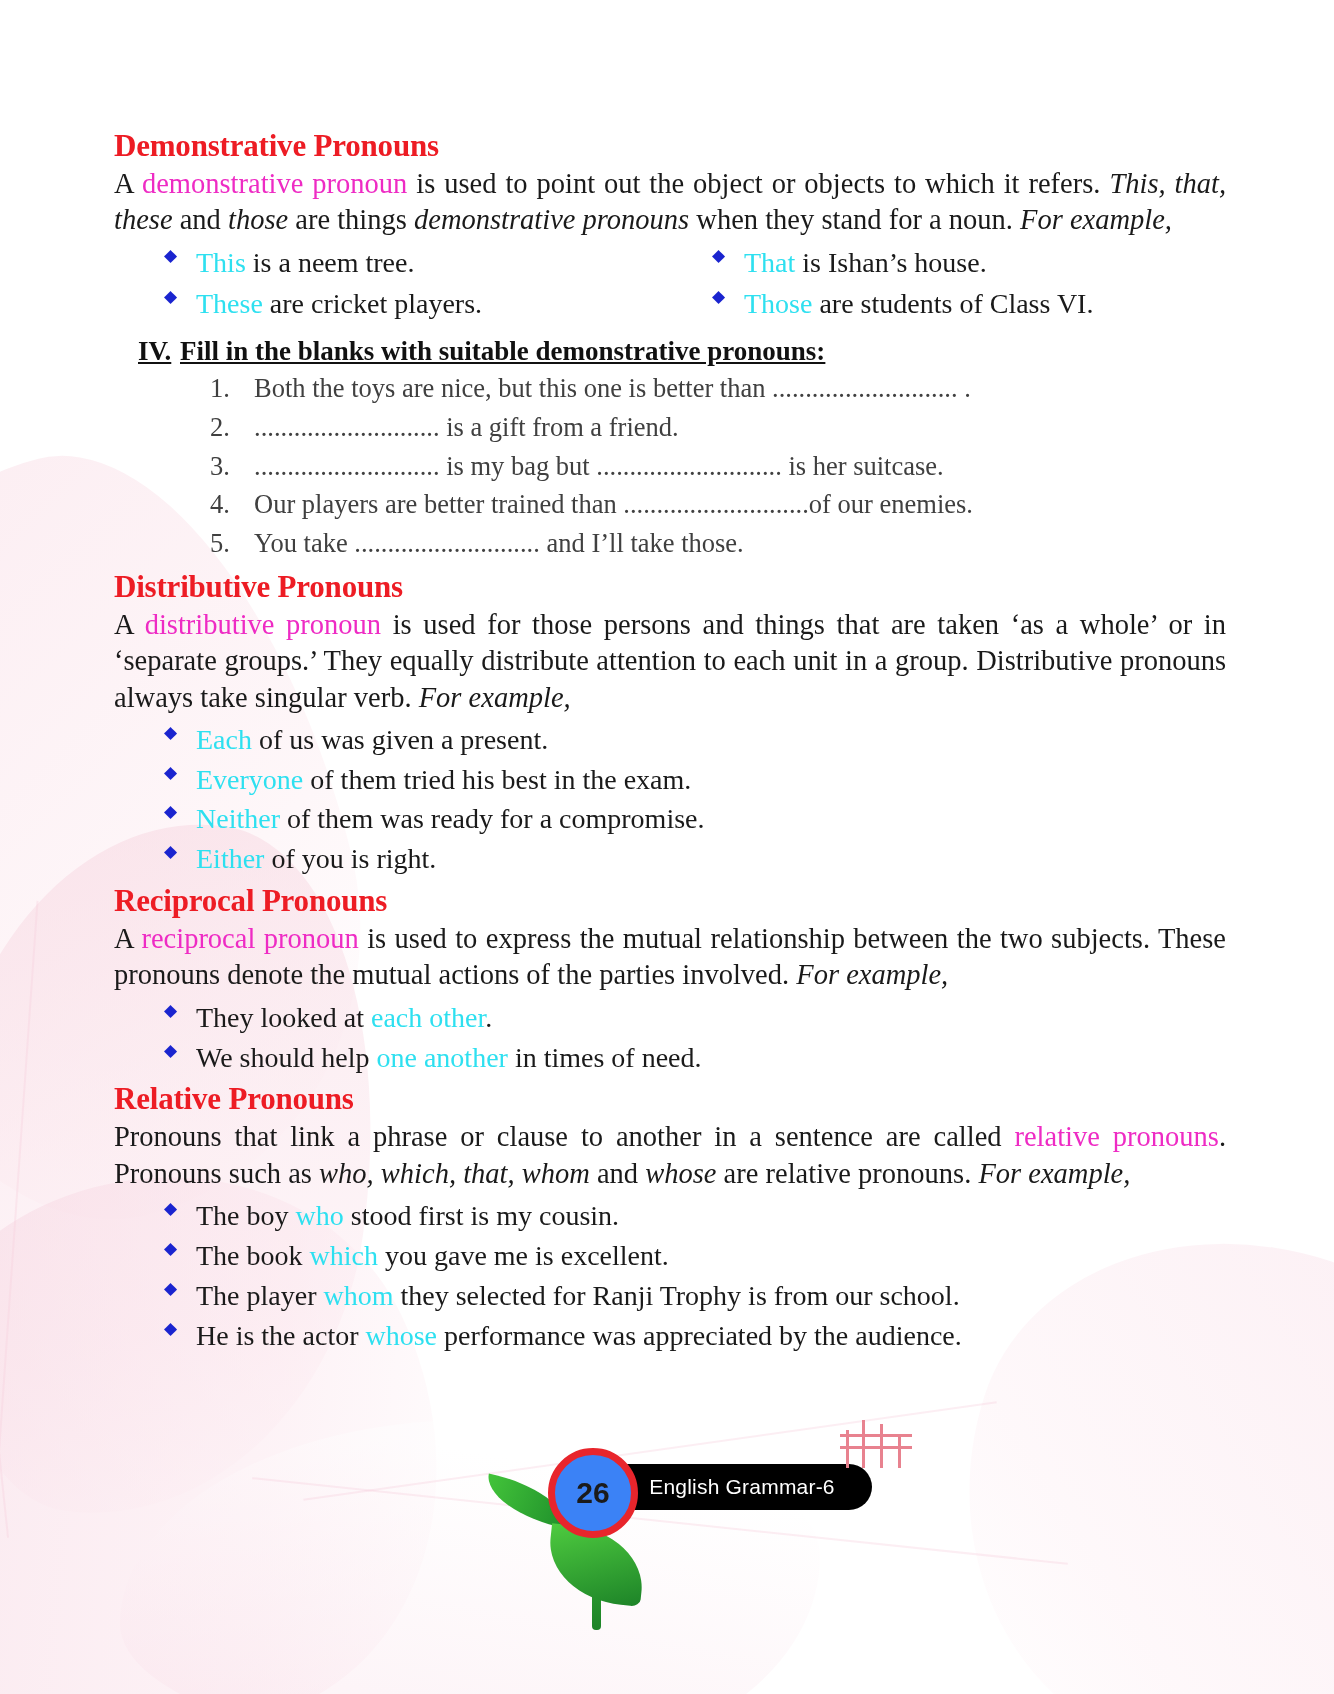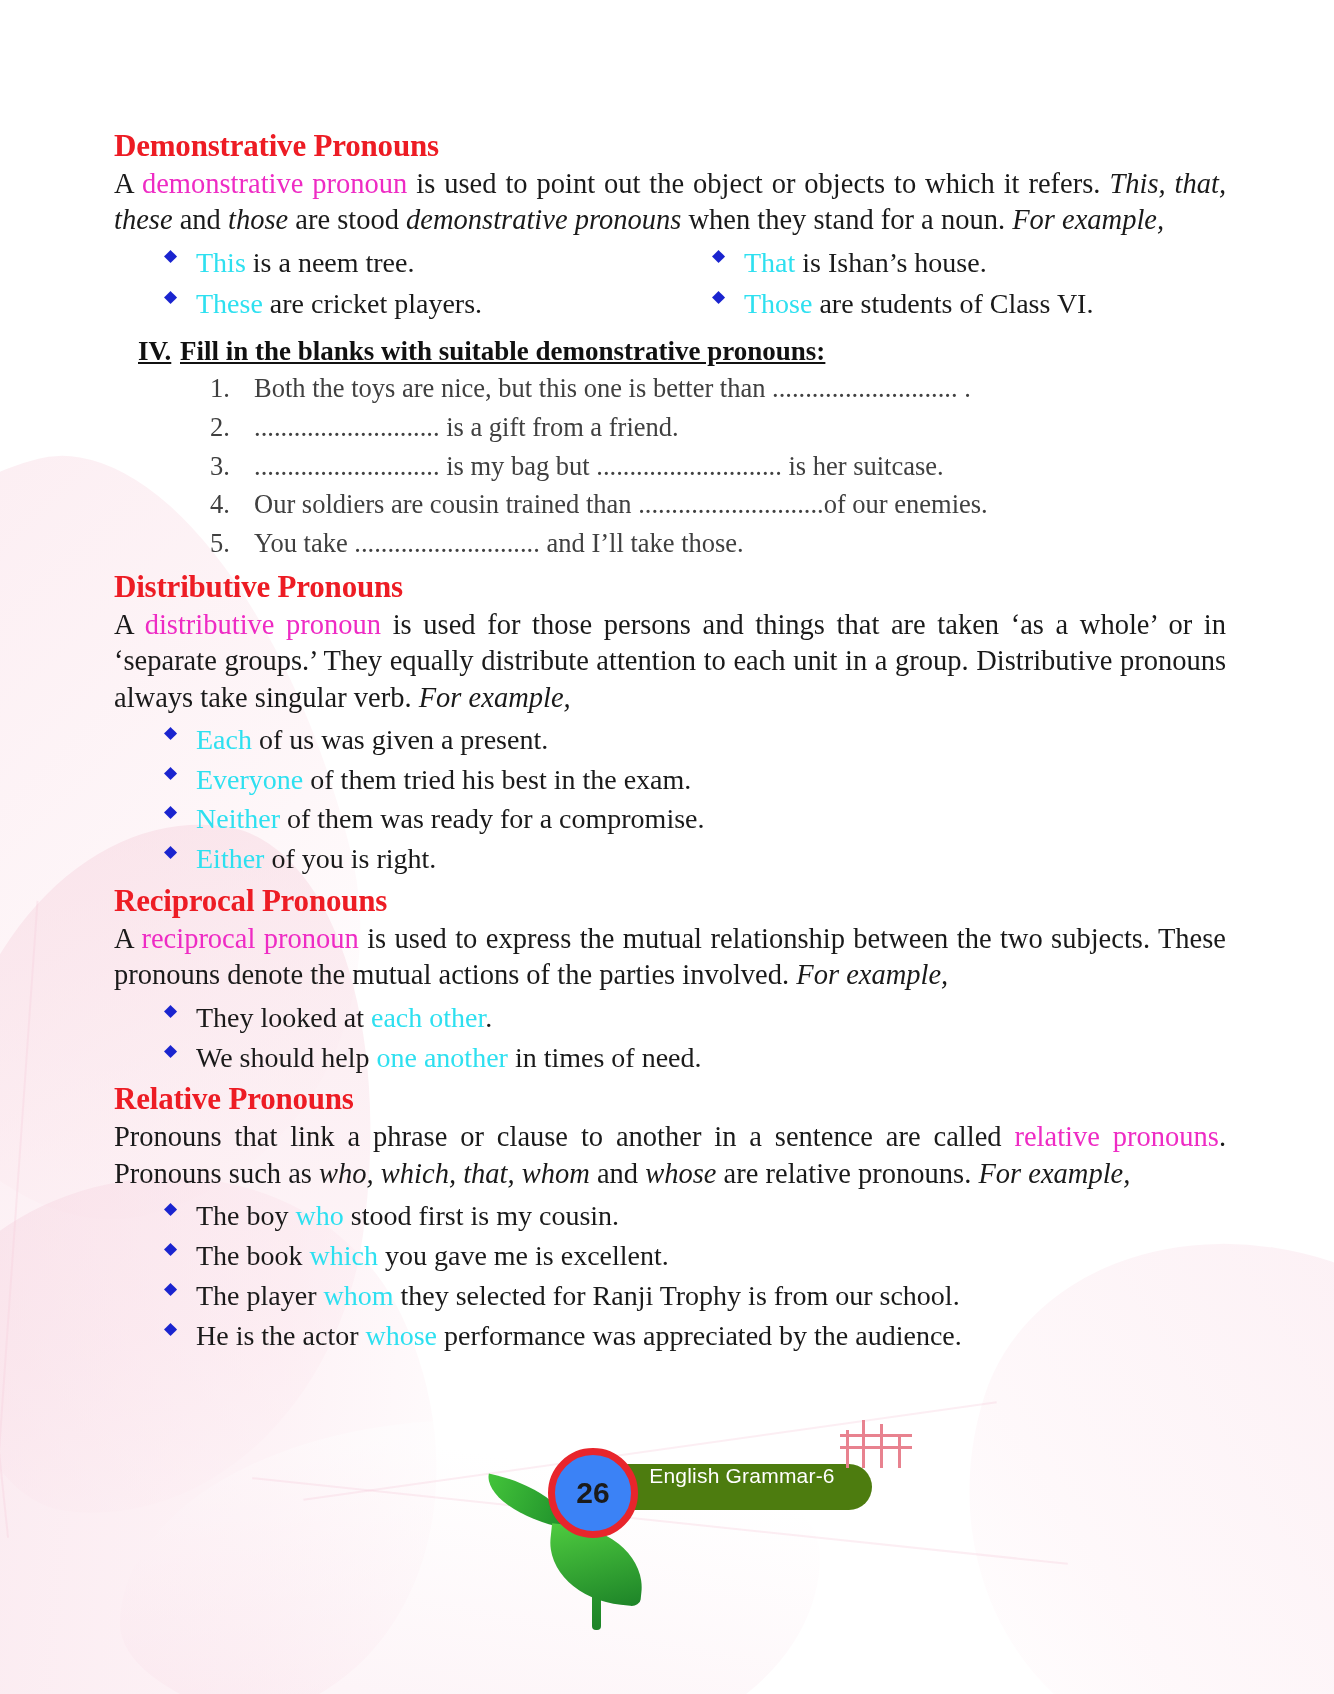--- a/index.html
+++ b/index.html
@@ -102,22 +102,22 @@
   .stem { position:absolute; left:140px; top:74px; width:9px; height:120px;
           background:linear-gradient(180deg,#3fbd36,#1d8328); border-radius:4px; }
   .sprout { position:absolute; left:96px; top:92px; width:96px; height:74px;
             background:linear-gradient(160deg,#4ecb3f,#1d8328);
             border-radius:0 80% 10% 80%; transform:rotate(6deg); }
   .pg-circle { position:absolute; left:96px; top:12px; width:76px; height:76px;
                border-radius:50%; background:#3b82f6; border:7px solid #e8252c;
                display:flex; align-items:center; justify-content:center;
                font-weight:bold; font-size:30px; color:#1b1b1b; font-family:"Liberation Sans", sans-serif; }
   .ribbon { position:absolute; left:160px; top:28px; width:260px; height:46px;
-            background:#4d7c0f; border-radius:0 26px 26px 0;
-            display:flex; align-items:flex-start; justify-content:center; }
+            background:#000000; border-radius:0 26px 26px 0;
+            display:flex; align-items:center; justify-content:center; }
   .ribbon span { color:#fff; font-size:21px; font-family:"Liberation Sans", sans-serif; letter-spacing:.2px; }
   .ribbon::before { content:""; position:absolute; left:-26px; top:0; width:40px; height:46px;
             background:#e8252c; border-radius:20px 0 0 20px; }
   .antenna { position:absolute; left:386px; top:-16px; width:90px; height:48px; }
   .antenna i { position:absolute; bottom:0; width:3px; background:#e8828f; display:block; }
   .a1 { left:8px;  height:38px; }
   .a2 { left:24px; height:48px; }
   .a3 { left:42px; height:44px; }
   .a4 { left:60px; height:34px; }
   .abar { position:absolute; left:2px; width:72px; height:3px; background:#e8828f; }
@@ -134,39 +134,39 @@
   <div class="petal p5"></div>
   <div class="streak s1"></div>
   <div class="streak s2"></div>
   <div class="streak s3"></div>
   <div class="streak s4"></div>
 </div>
 
 <div class="page">
 
   <h2 class="section-head">Demonstrative Pronouns</h2>
-  <p class="para"><span>A </span><span class="term">demonstrative pronoun</span><span> is used to point out the object or objects to which it refers. </span><em>This, that, these</em><span> and </span><em>those</em><span> are stood </span><em>demonstrative pronouns</em><span> when they stand for a noun. </span><em>For example,</em></p>
+  <p class="para"><span>A </span><span class="term">demonstrative pronoun</span><span> is used to point out the object or objects to which it refers. </span><em>This, that, these</em><span> and </span><em>those</em><span> are things </span><em>demonstrative pronouns</em><span> when they stand for a noun. </span><em>For example,</em></p>
 
   <div class="two-col">
     <div class="bl"><span class="cyan">This</span><span> is a neem tree.</span></div>
     <div class="bl"><span class="cyan">That</span><span> is Ishan’s house.</span></div>
     <div class="bl"><span class="cyan">These</span><span> are cricket players.</span></div>
     <div class="bl"><span class="cyan">Those</span><span> are students of Class VI.</span></div>
   </div>
 
   <div class="exercise">
     <div class="ex-head">
       <span class="rn">IV.</span>
       <span>Fill in the blanks with suitable demonstrative pronouns:</span>
     </div>
     <ol class="ex-list">
       <li>Both the toys are nice, but this one is better than ............................ .</li>
       <li>............................ is a gift from a friend.</li>
       <li>............................ is my bag but ............................ is her suitcase.</li>
-      <li>Our soldiers are cousin trained than ............................of our enemies.</li>
+      <li>Our players are better trained than ............................of our enemies.</li>
       <li>You take ............................ and I’ll take those.</li>
     </ol>
   </div>
 
   <h2 class="section-head">Distributive Pronouns</h2>
   <p class="para"><span>A </span><span class="term">distributive pronoun</span><span> is used for those persons and things that are taken ‘as a whole’  or in ‘separate groups.’ They equally distribute attention to each unit in a group. Distributive pronouns always take singular verb. </span><em>For example,</em></p>
   <ul class="bullets">
     <li><span class="cyan">Each</span><span> of us was given a present.</span></li>
     <li><span class="cyan">Everyone</span><span> of them tried his best in the exam.</span></li>
     <li><span class="cyan">Neither</span><span> of them was ready for a compromise.</span></li>

